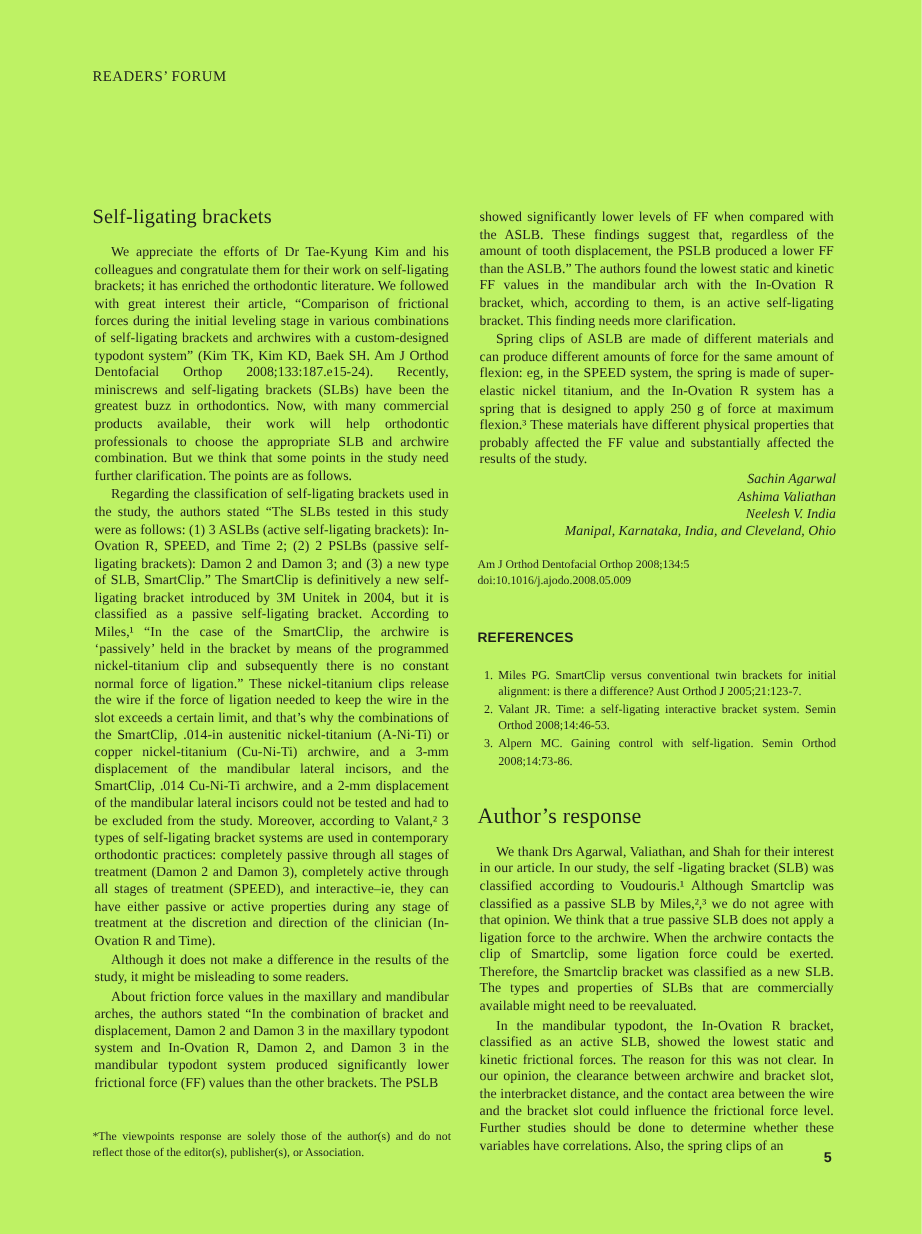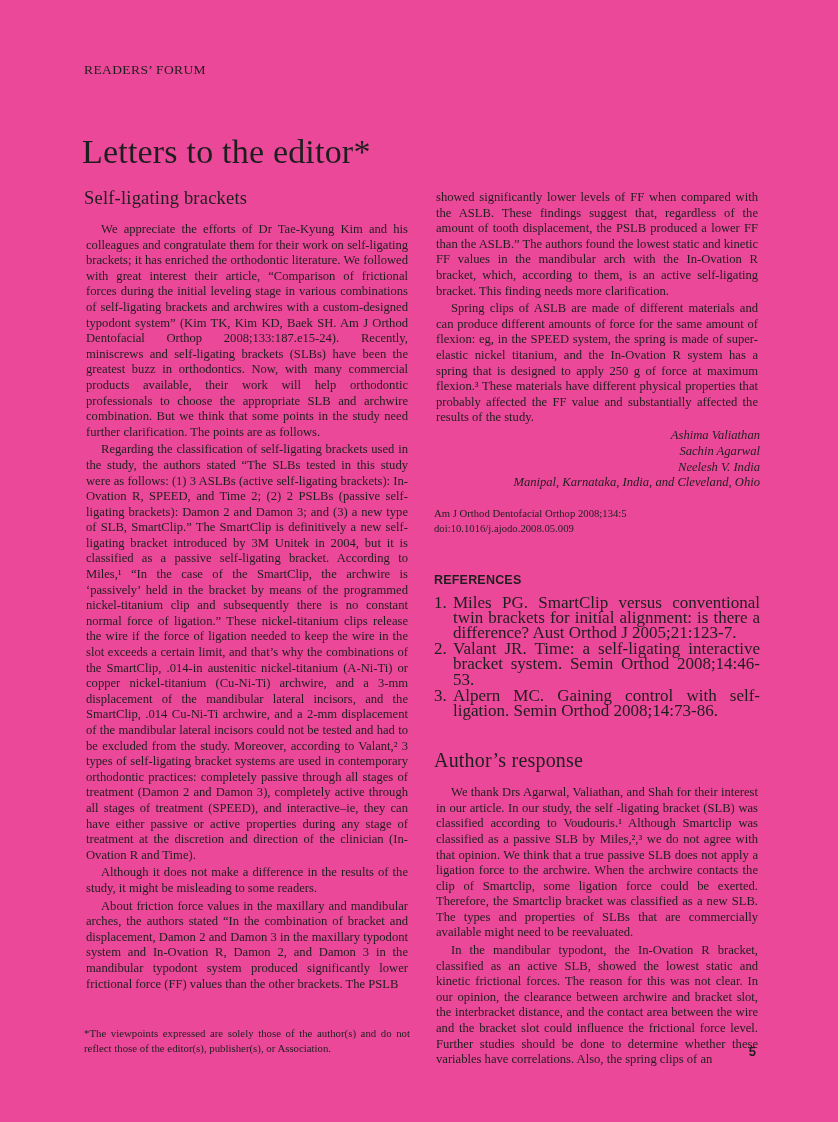--- a/index.html
+++ b/index.html
@@ -1,19 +1,19 @@
 <!DOCTYPE html>
 <html><head>
 <meta charset="utf-8">
 <style>
   html,body { margin:0; padding:0; background:#ffffff; }
   .page {
     position:relative;
     width:838px; height:1122px;
-    background:#ec4899;
+    background:#bef264;
     font-family:"Liberation Serif", serif;
     color:#1e1e1e;
     overflow:hidden;
   }
   .kicker {
     position:absolute; left:84px; top:62px;
     font-size:13.5px; letter-spacing:0.4px;
   }
   .title {
     position:absolute; left:82px; top:110px;
@@ -35,25 +35,25 @@
     font-size:12.6px; line-height:15.8px;
     font-style:italic; text-align:right; margin-top:0px;
   }
   .citation {
     font-size:10.7px; line-height:14.7px;
     margin-top:15px;
   }
   .refs-heading {
     font-family:"Liberation Sans", sans-serif;
     font-size:12.5px; font-weight:bold;
-    margin:37px 0 8px 0; letter-spacing:0.2px;
+    margin:37px 0 20px 0; letter-spacing:0.2px;
   }
   .refs-list {
     margin:4px 0 0 0; padding-left:17px;
-    font-size:17px; line-height:15.2px;
+    font-size:11px; line-height:15.2px;
   }
   .refs-list li { text-align:justify; padding-left:2px; margin-bottom:1px; }
   .response-heading {
     font-size:20px; font-weight:normal;
     margin:31px 0 13px 0; letter-spacing:0.2px;
   }
   .footnote {
     position:absolute; left:84px; top:1026px; width:326px;
     font-size:10.8px; line-height:14.6px; text-align:justify;
   }
@@ -63,37 +63,36 @@
     font-size:13px; font-weight:bold;
   }
 </style>
 </head>
 <body>
 
 <div class="page">
 
   <div class="kicker">READERS’ FORUM</div>
 
-  <h1 class="title">Letters to the editor*</h1>
 
   <div class="col col-left">
     <h2 class="section-heading">Self-ligating brackets</h2>
     <p class="body-text indent">We appreciate the efforts of Dr Tae-Kyung Kim and his colleagues and congratulate them for their work on self-ligating brackets; it has enriched the orthodontic literature. We followed with great interest their article, “Comparison of frictional forces during the initial leveling stage in various combinations of self-ligating brackets and archwires with a custom-designed typodont system” (Kim TK, Kim KD, Baek SH. Am J Orthod Dentofacial Orthop 2008;133:187.e15-24). Recently, miniscrews and self-ligating brackets (SLBs) have been the greatest buzz in orthodontics. Now, with many commercial products available, their work will help orthodontic professionals to choose the appropriate SLB and archwire combination. But we think that some points in the study need further clarification. The points are as follows.</p>
     <p class="body-text indent">Regarding the classification of self-ligating brackets used in the study, the authors stated “The SLBs tested in this study were as follows: (1) 3 ASLBs (active self-ligating brackets): In-Ovation R, SPEED, and Time 2; (2) 2 PSLBs (passive self-ligating brackets): Damon 2 and Damon 3; and (3) a new type of SLB, SmartClip.” The SmartClip is definitively a new self-ligating bracket introduced by 3M Unitek in 2004, but it is classified as a passive self-ligating bracket. According to Miles,¹ “In the case of the SmartClip, the archwire is ‘passively’ held in the bracket by means of the programmed nickel-titanium clip and subsequently there is no constant normal force of ligation.” These nickel-titanium clips release the wire if the force of ligation needed to keep the wire in the slot exceeds a certain limit, and that’s why the combinations of the SmartClip, .014-in austenitic nickel-titanium (A-Ni-Ti) or copper nickel-titanium (Cu-Ni-Ti) archwire, and a 3-mm displacement of the mandibular lateral incisors, and the SmartClip, .014 Cu-Ni-Ti archwire, and a 2-mm displacement of the mandibular lateral incisors could not be tested and had to be excluded from the study. Moreover, according to Valant,² 3 types of self-ligating bracket systems are used in contemporary orthodontic practices: completely passive through all stages of treatment (Damon 2 and Damon 3), completely active through all stages of treatment (SPEED), and interactive–ie, they can have either passive or active properties during any stage of treatment at the discretion and direction of the clinician (In-Ovation R and Time).</p>
     <p class="body-text indent">Although it does not make a difference in the results of the study, it might be misleading to some readers.</p>
     <p class="body-text indent">About friction force values in the maxillary and mandibular arches, the authors stated “In the combination of bracket and displacement, Damon 2 and Damon 3 in the maxillary typodont system and In-Ovation R, Damon 2, and Damon 3 in the mandibular typodont system produced significantly lower frictional force (FF) values than the other brackets. The PSLB</p>
   </div>
 
   <div class="col col-right">
     <p class="body-text">showed significantly lower levels of FF when compared with the ASLB. These findings suggest that, regardless of the amount of tooth displacement, the PSLB produced a lower FF than the ASLB.” The authors found the lowest static and kinetic FF values in the mandibular arch with the In-Ovation R bracket, which, according to them, is an active self-ligating bracket. This finding needs more clarification.</p>
     <p class="body-text indent">Spring clips of ASLB are made of different materials and can produce different amounts of force for the same amount of flexion: eg, in the SPEED system, the spring is made of super-elastic nickel titanium, and the In-Ovation R system has a spring that is designed to apply 250 g of force at maximum flexion.³ These materials have different physical properties that probably affected the FF value and substantially affected the results of the study.</p>
 
     <div class="signatures">
+      <div>Sachin Agarwal</div>
       <div>Ashima Valiathan</div>
-      <div>Sachin Agarwal</div>
       <div>Neelesh V. India</div>
       <div>Manipal, Karnataka, India, and Cleveland, Ohio</div>
     </div>
 
     <div class="citation">
       <div>Am J Orthod Dentofacial Orthop 2008;134:5</div>
       <div>doi:10.1016/j.ajodo.2008.05.009</div>
     </div>
 
     <div class="refs-heading">REFERENCES</div>
@@ -101,17 +100,17 @@
       <li>Miles PG. SmartClip versus conventional twin brackets for initial alignment: is there a difference? Aust Orthod J 2005;21:123-7.</li>
       <li>Valant JR. Time: a self-ligating interactive bracket system. Semin Orthod 2008;14:46-53.</li>
       <li>Alpern MC. Gaining control with self-ligation. Semin Orthod 2008;14:73-86.</li>
     </ol>
 
     <h2 class="response-heading">Author’s response</h2>
     <p class="body-text indent">We thank Drs Agarwal, Valiathan, and Shah for their interest in our article. In our study, the self -ligating bracket (SLB) was classified according to Voudouris.¹ Although Smartclip was classified as a passive SLB by Miles,²,³ we do not agree with that opinion. We think that a true passive SLB does not apply a ligation force to the archwire. When the archwire contacts the clip of Smartclip, some ligation force could be exerted. Therefore, the Smartclip bracket was classified as a new SLB. The types and properties of SLBs that are commercially available might need to be reevaluated.</p>
     <p class="body-text indent">In the mandibular typodont, the In-Ovation R bracket, classified as an active SLB, showed the lowest static and kinetic frictional forces. The reason for this was not clear. In our opinion, the clearance between archwire and bracket slot, the interbracket distance, and the contact area between the wire and the bracket slot could influence the frictional force level. Further studies should be done to determine whether these variables have correlations. Also, the spring clips of an</p>
   </div>
 
-  <div class="footnote">*The viewpoints expressed are solely those of the author(s) and do not reflect those of the editor(s), publisher(s), or Association.</div>
+  <div class="footnote">*The viewpoints response are solely those of the author(s) and do not reflect those of the editor(s), publisher(s), or Association.</div>
 
   <div class="page-number">5</div>
 
 </div>
 
 </body></html>

